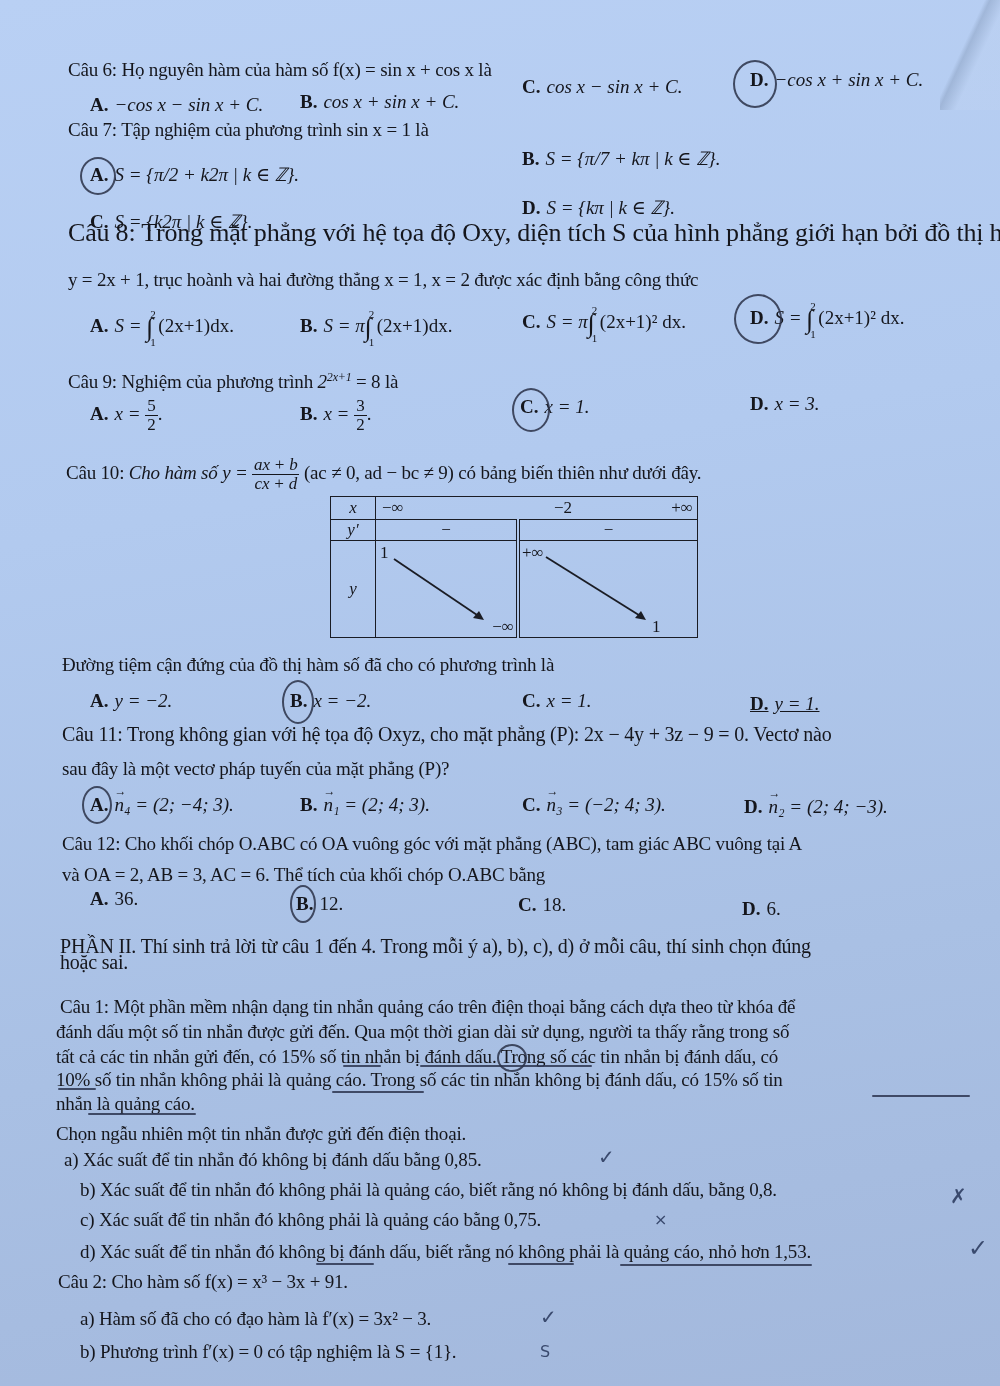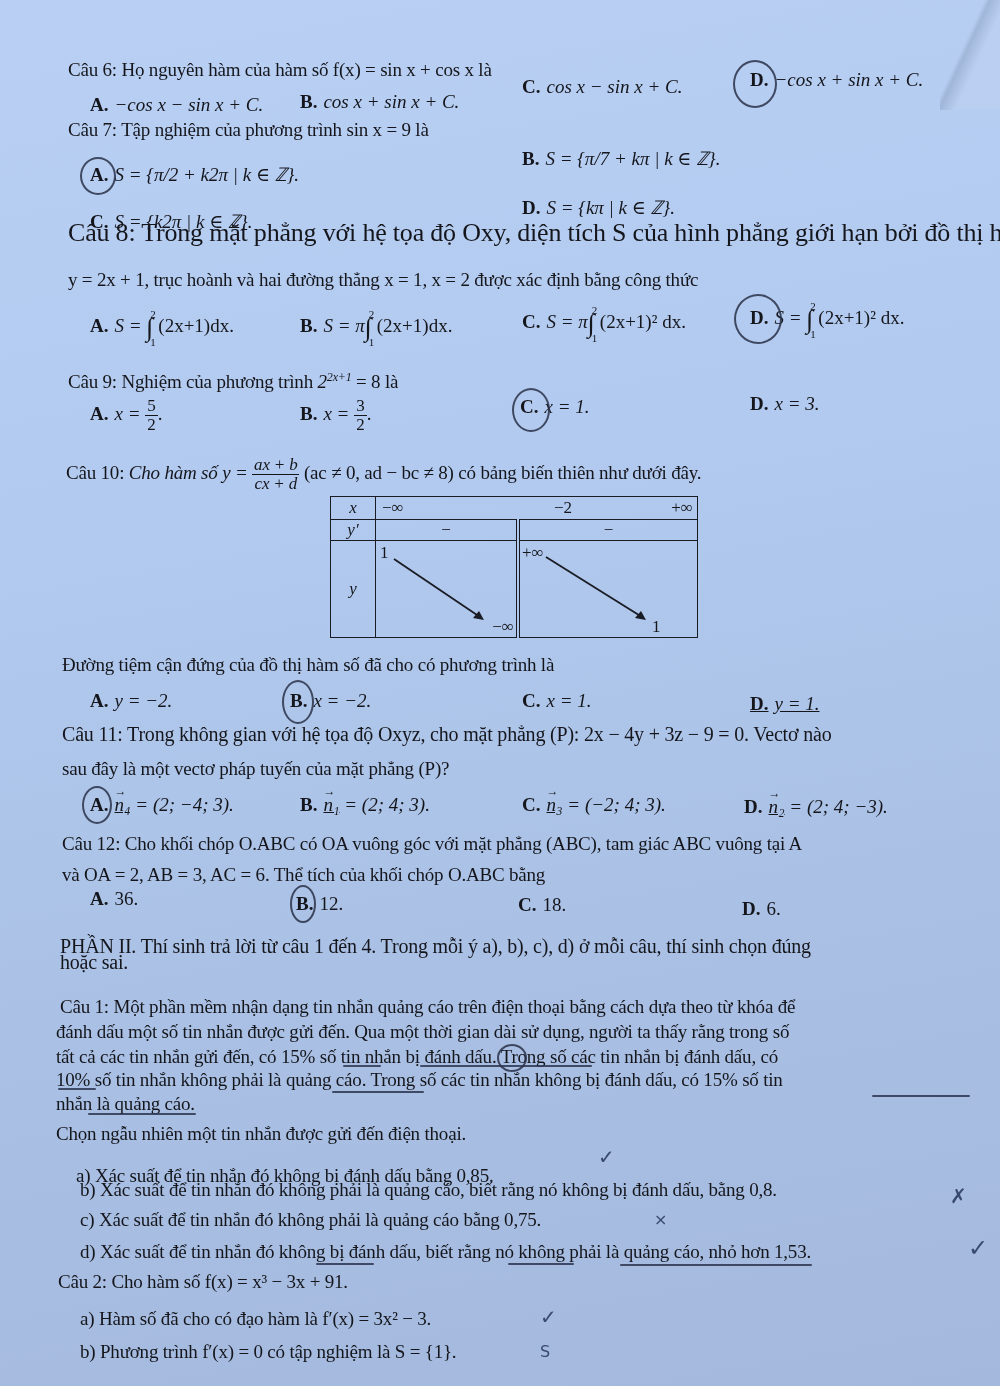--- a/index.html
+++ b/index.html
@@ -27,21 +27,21 @@
   table.bbt td { border:1.5px solid #1a1c24; padding:0; font-size:17px; }
   .bbt .h { width:44px; text-align:center; font-style:italic; }
   .bbtbody { position:relative; height:96px; }
   .frac { display:inline-block; vertical-align:middle; text-align:center; font-size:17px; line-height:18px; }
   .frac span { display:block; }
   .frac .top { border-bottom:1px solid #15161c; padding:0 2px; }
   .intg { display:inline-block; position:relative; font-size:26px; vertical-align:middle; width:12px; }
   .intg .up { position:absolute; top:-14px; left:4px; font-size:11px; font-style:normal; }
   .intg .lo { position:absolute; bottom:-14px; left:4px; font-size:11px; font-style:normal; }
   sup { font-size:12px; }
-  .vec { position:relative; display:inline-block;text-decoration:underline; }
+  .vec { position:relative; display:inline-block; }
   .vec::before { content:"→"; position:absolute; top:-14px; left:0; font-size:12px; font-style:normal; }
 </style>
 </head>
 <body>
 
 <div class="fold"></div>
 
 <div class="ln" style="left:68px;top:58px;">
   <span class="q">Câu 6:</span>
   <span>Họ nguyên hàm của hàm số f(x) = sin x + cos x là</span>
@@ -55,21 +55,21 @@
 <div class="opt" style="left:522px;top:75px;">
   <span class="lbl">C.</span><span class="m">cos x − sin x + C.</span>
 </div>
 <div class="opt" style="left:750px;top:68px;">
   <span class="lbl">D.</span><span class="m">−cos x + sin x + C.</span>
 </div>
 <div class="circ" style="left:733px;top:60px;width:40px;height:44px;"></div>
 
 <div class="ln" style="left:68px;top:118px;">
   <span class="q">Câu 7:</span>
-  <span>Tập nghiệm của phương trình sin x = 9 là</span>
+  <span>Tập nghiệm của phương trình sin x = 1 là</span>
 </div>
 <div class="opt" style="left:90px;top:163px;">
   <span class="lbl">A.</span><span class="m">S = {π/2 + k2π | k ∈ ℤ}.</span>
 </div>
 <div class="circ" style="left:80px;top:157px;width:32px;height:34px;"></div>
 <div class="opt" style="left:522px;top:147px;">
   <span class="lbl">B.</span><span class="m">S = {π/7 + kπ | k ∈ ℤ}.</span>
 </div>
 <div class="opt" style="left:90px;top:210px;">
   <span class="lbl">C.</span><span class="m">S = {k2π | k ∈ ℤ}.</span>
@@ -112,21 +112,21 @@
 <div class="opt" style="left:520px;top:395px;">
   <span class="lbl">C.</span><span class="m">x = 1.</span>
 </div>
 <div class="circ" style="left:512px;top:388px;width:34px;height:40px;"></div>
 <div class="opt" style="left:750px;top:392px;">
   <span class="lbl">D.</span><span class="m">x = 3.</span>
 </div>
 
 <div class="ln" style="left:66px;top:456px;line-height:30px;">
   <span class="q">Câu 10:</span>
-  <span class="m">Cho hàm số  y = </span><span class="frac m"><span class="top">ax + b</span><span>cx + d</span></span><span> (ac ≠ 0, ad − bc ≠ 8) có bảng biến thiên như dưới đây.</span>
+  <span class="m">Cho hàm số  y = </span><span class="frac m"><span class="top">ax + b</span><span>cx + d</span></span><span> (ac ≠ 0, ad − bc ≠ 9) có bảng biến thiên như dưới đây.</span>
 </div>
 
 <table class="bbt">
   <tbody>
       <tr>
     <td class="h">x</td>
     <td colspan="2" style="position:relative;height:22px;">
       <span style="position:absolute;left:6px;top:1px;">−∞</span>
       <span style="position:absolute;left:178px;top:1px;">−2</span>
       <span style="position:absolute;right:4px;top:1px;">+∞</span>
@@ -241,21 +241,21 @@
 <div class="ul" style="left:343px;top:1065px;width:38px;"></div>
 <div class="ul" style="left:420px;top:1065px;width:172px;"></div>
 <div class="circ" style="left:497px;top:1044px;width:26px;height:24px;"></div>
 <div class="ul" style="left:58px;top:1088px;width:38px;"></div>
 <div class="ul" style="left:332px;top:1091px;width:92px;"></div>
 <div class="ul" style="left:872px;top:1095px;width:98px;"></div>
 <div class="ul" style="left:88px;top:1113px;width:108px;"></div>
 
 <div class="ln" style="left:56px;top:1122px;">Chọn ngẫu nhiên một tin nhắn được gửi đến điện thoại.</div>
 
-<div class="ln" style="left:76px;top:1148px;margin-top:16px;">
+<div class="ln" style="left:64px;top:1148px;">
   <span class="q">a)</span>
   <span>Xác suất để tin nhắn đó không bị đánh dấu bằng 0,85.</span>
 </div>
 <span class="mark" style="left:598px;top:1145px;">✓</span>
 
 <div class="ln" style="left:80px;top:1178px;">
   <span class="q">b)</span>
   <span>Xác suất để tin nhắn đó không phải là quảng cáo, biết rằng nó không bị đánh dấu, bằng 0,8.</span>
 </div>
 <span class="mark" style="left:950px;top:1184px;">✗</span>

